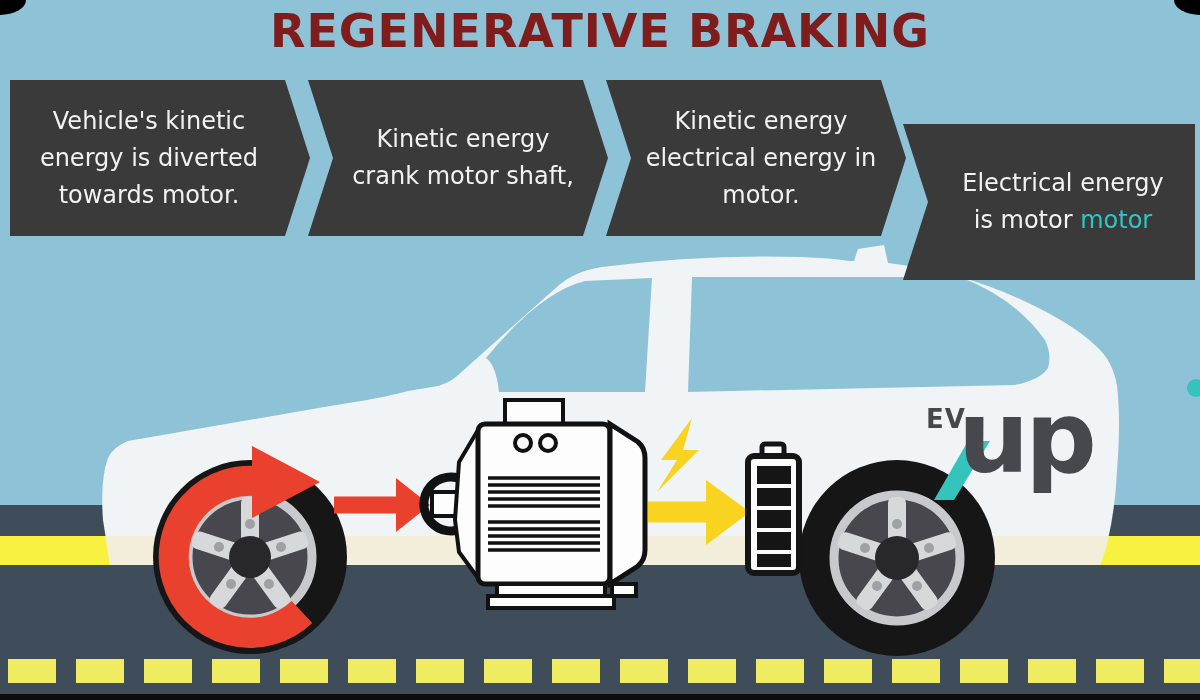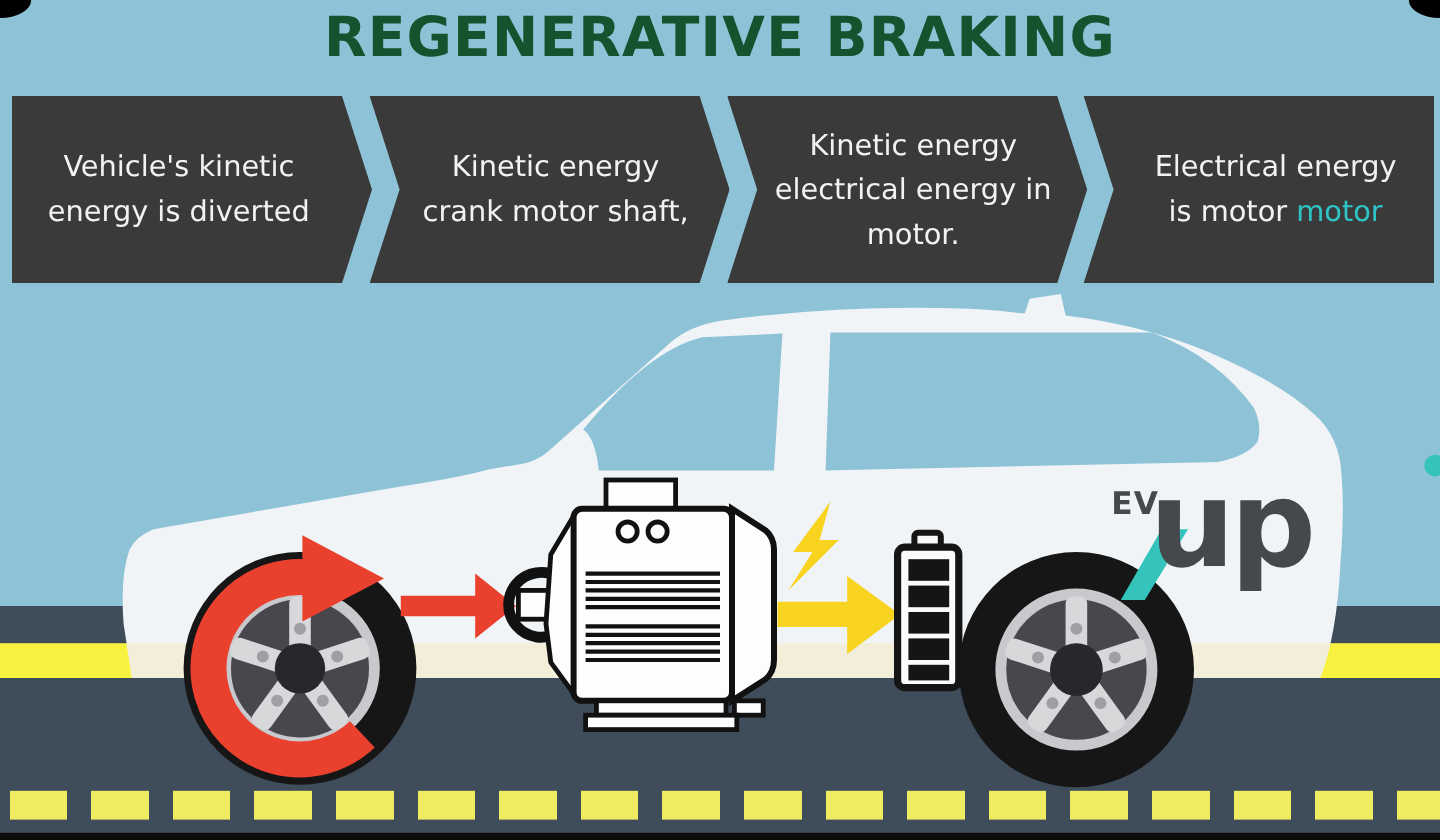--- a/index.html
+++ b/index.html
@@ -5,37 +5,37 @@
   html,body{margin:0;padding:0;}
   #stage{
     position:relative;width:1200px;height:700px;overflow:hidden;
     background:#8ec3d7;
     font-family:"DejaVu Sans","Liberation Sans",sans-serif;
   }
   
   #title{
     position:absolute;top:4px;left:0;width:100%;
     text-align:center;font-size:46px;font-weight:700;
-    color:#14532d;letter-spacing:1px;
+    color:#7f1d1d;letter-spacing:1px;
   }
   
   .step{
     position:absolute;top:80px;height:156px;background:#3a3a3a;
     display:flex;flex-direction:column;justify-content:center;
     text-align:center;color:#f2f2f2;font-size:24px;line-height:37px;
   }
   .step .hl{color:#2fc5c6;}
   .step-0{left:10px;width:300px;padding-right:22px;box-sizing:border-box;
     clip-path:polygon(0 0,275px 0,100% 50%,275px 100%,0 100%);}
   .step-1{left:308px;width:300px;padding:0 20px 0 30px;box-sizing:border-box;
     clip-path:polygon(0 0,275px 0,100% 50%,275px 100%,0 100%,25px 50%);}
   .step-2{left:606px;width:300px;padding:0 20px 0 30px;box-sizing:border-box;
     clip-path:polygon(0 0,275px 0,100% 50%,275px 100%,0 100%,25px 50%);}
   .step-3{left:903px;width:292px;padding-left:28px;box-sizing:border-box;
-    clip-path:polygon(0 0,100% 0,100% 100%,0 100%,25px 50%);}
+    clip-path:polygon(0 0,100% 0,100% 100%,0 100%,25px 50%);margin-top:44px;}
   
   #road{position:absolute;left:0;top:505px;width:1200px;height:195px;background:#3f4d5b;}
   #center-line{position:absolute;left:0;top:536px;width:1200px;height:29px;background:#f8f13f;}
   #dashed-line{
     position:absolute;left:8px;top:659px;width:1192px;height:24px;
     background:repeating-linear-gradient(90deg,#f0ec62 0 48px,transparent 48px 68px);
   }
   #bottom-bar{position:absolute;left:0;top:694px;width:1200px;height:6px;background:#0d0d0d;}
   .corner{position:absolute;top:0;width:26px;height:15px;background:#000;}
   #corner-tl{left:0;border-bottom-right-radius:100%;}
@@ -179,20 +179,21 @@
   <div id="dashed-line"></div>
   <div id="bottom-bar"></div>
   <div id="corner-tl" class="corner"></div>
   <div id="corner-tr" class="corner"></div>
 
   <div id="title">REGENERATIVE BRAKING</div>
 
   <div class="step step-0">
       <div><span>Vehicle's kinetic</span></div>
       <div><span>energy is diverted</span></div>
+      <div><span>towards motor.</span></div>
     </div>
   <div class="step step-1">
       <div><span>Kinetic energy</span></div>
       <div><span>crank motor shaft,</span></div>
     </div>
   <div class="step step-2">
       <div><span>Kinetic energy</span></div>
       <div><span>electrical energy in</span></div>
       <div><span>motor.</span></div>
     </div>

